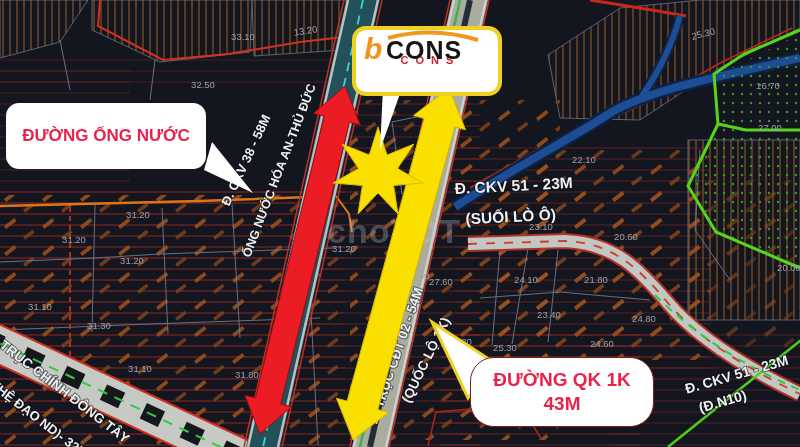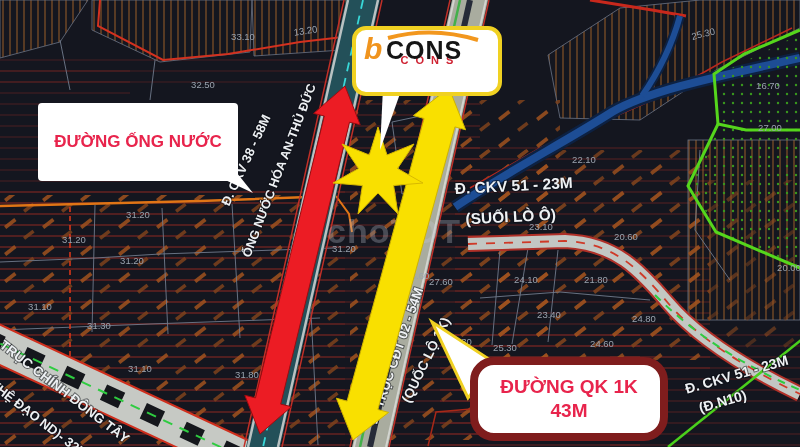--- a/index.html
+++ b/index.html
@@ -5,23 +5,23 @@
   html,body{margin:0;padding:0;background:#000;}
   #stage{position:relative;width:800px;height:447px;overflow:hidden;background:#86efac;
          font-family:"Liberation Sans",sans-serif;}
   #stage svg{position:absolute;left:0;top:0;}
   .pnum{fill:#9aa3ae;font-size:9.5px;font-family:"Liberation Sans",sans-serif;text-anchor:middle;}
   .rlabel{fill:#eef1f4;font-weight:bold;text-anchor:middle;font-family:"Liberation Sans",sans-serif;
           paint-order:stroke;stroke:rgba(10,12,18,.55);stroke-width:2px;}
   .wm{fill:rgba(195,200,212,.30);font-size:34px;font-weight:bold;letter-spacing:1px;text-anchor:middle;}
   .callout{position:absolute;background:#fff;display:flex;flex-direction:column;align-items:center;
            justify-content:center;text-align:center;color:#e8244c;font-weight:bold;line-height:1.25;}
-  #callout-pipe{left:38px;top:103px;width:200px;height:78px;border-radius:4px;font-size:17px;}
+  #callout-pipe{left:6px;top:103px;width:200px;height:66px;border-radius:13px;font-size:17px;}
   #callout-qk{left:470px;top:357px;width:182px;height:68px;border-radius:24px;
-              border:8px solid #7f1d1d;font-size:19px;}
+              border:1px solid #7f1d1d;font-size:19px;}
   #logo-box{position:absolute;left:352px;top:26px;width:142px;height:62px;background:#fff;
             border:4px solid #f0d122;border-radius:14px;display:flex;flex-direction:column;
             align-items:center;justify-content:center;}
   #logo-box .asahi{color:#cf2333;font-weight:bold;font-size:11px;letter-spacing:7px;margin-top:-2px;
                    text-indent:7px;}
 </style>
 </head>
 <body>
 
 <div id="stage">

